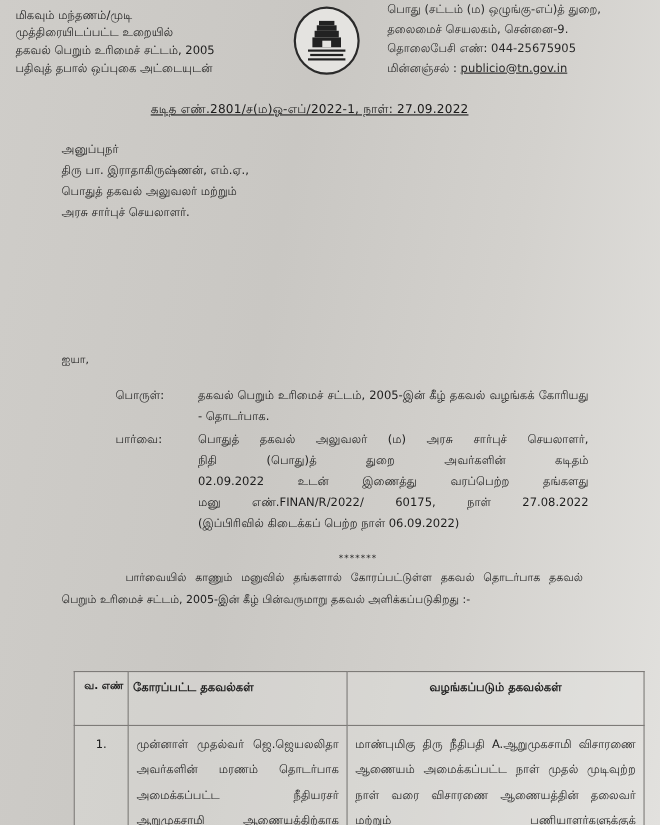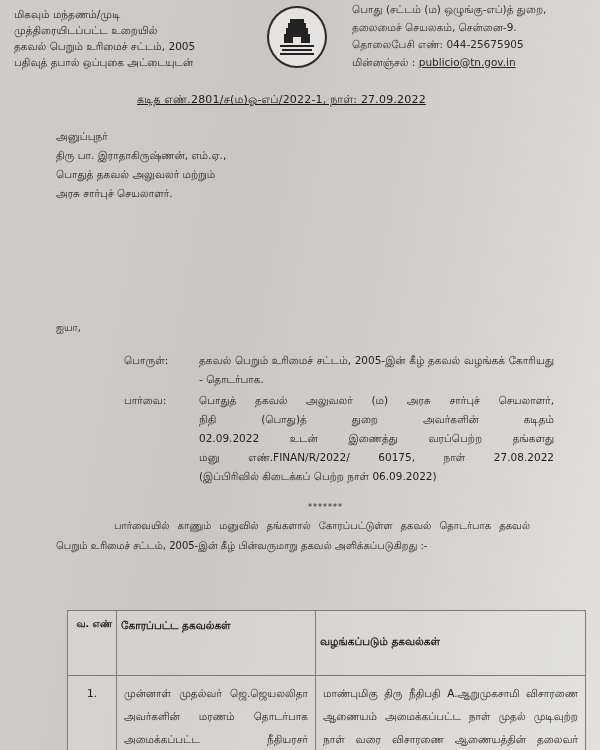--- a/index.html
+++ b/index.html
@@ -27,41 +27,41 @@
   .block { position: absolute; left: 56px; font-size: 10.5px; line-height: 19px; }
   .sender { top: 127px; }
   .recipient { top: 215px; }
   .redact {
     display: block; height: 11px; background: #fafafa; border-radius: 6px;
     margin: 4px 0;
   }
   .r1 { width: 185px; margin-left: 4px; }
   .r2 { width: 105px; margin-left: 4px; }
   .salute { position: absolute; left: 56px; top: 322px; font-size: 10px; }
-  .subj-row { position: absolute; left: 124px; font-size: 10.5px; line-height: 19px; display: flex; }
+  .subj-row { position: absolute; left: 105px; font-size: 10.5px; line-height: 19px; display: flex; }
   .subj-row .lbl { width: 75px; flex: none; }
   .subj-row .txt { width: 355px; text-align: justify; }
   .subject { top: 351px; }
   .reference { top: 391px; }
   .reference .txt { text-align: justify; text-align-last: justify; }
   .reference .txt .last { text-align-last: left; display: block; }
   .stars { position: absolute; left: 308px; top: 503px; font-size: 8px; letter-spacing: 1px; }
   .para {
     position: absolute; left: 56px; top: 516px; width: 474px; font-size: 10px;
     line-height: 20px; text-align: justify; text-indent: 58px;
   }
   table.info {
     position: absolute; left: 67px; top: 610px; width: 519px;
     border-collapse: collapse; font-size: 10.5px; background: rgba(230,229,226,0.35);
   }
   table.info th, table.info td { border: 1px solid #7d7b78; vertical-align: top; }
   table.info th { font-weight: bold; height: 36px; padding: 4px 4px; }
   table.info th.c1 { width: 40px; font-size: 9.5px; line-height: 17px; text-align: right; }
   table.info th.c2 { width: 190px; text-align: left; vertical-align: top; padding-top: 8px; }
-  table.info th.c3 { text-align: left; vertical-align: top; padding-top: 24px; }
+  table.info th.c3 { text-align: center; vertical-align: top; padding-top: 8px; }
   table.info td { line-height: 23px; padding: 6px 7px 0 7px; }
   table.info td.num { text-align: center; }
   table.info td.just { text-align: justify; text-align-last: justify; }
 </style>
 </head>
 <body>
 
 <div class="page">
 
   <div class="hdr-left">

